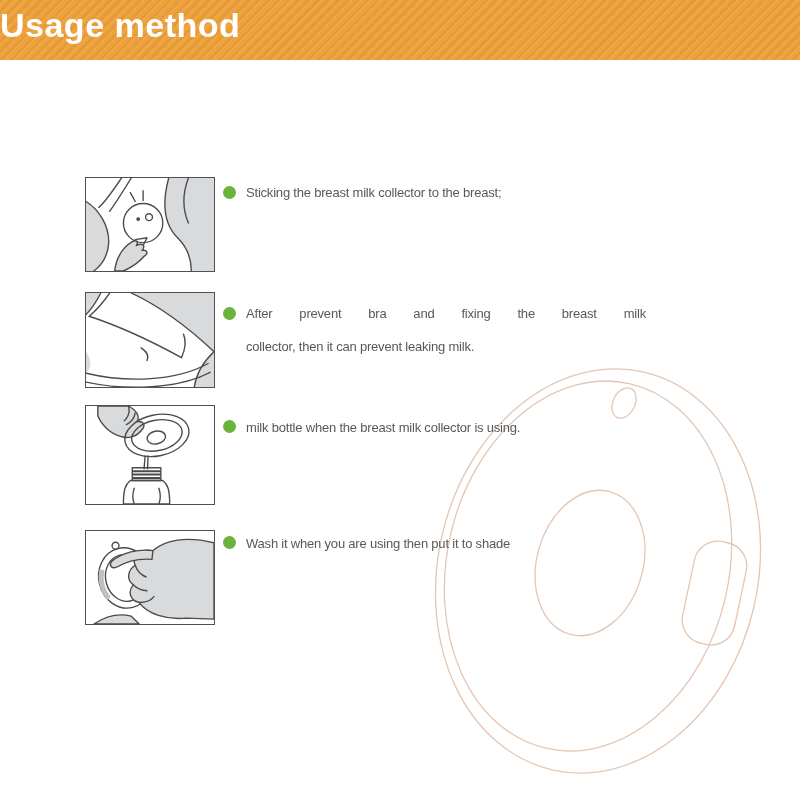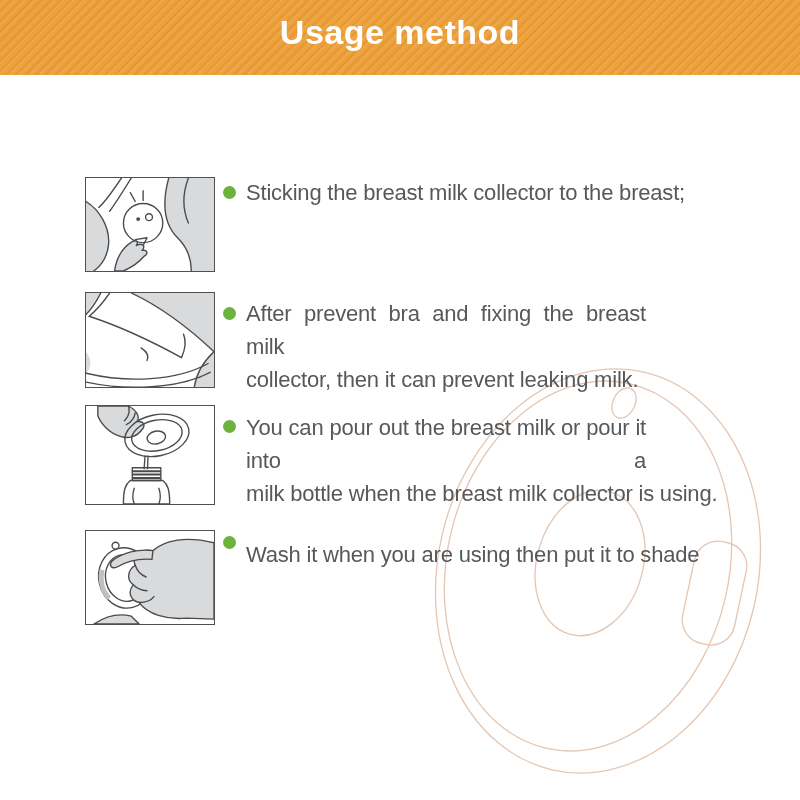--- a/index.html
+++ b/index.html
@@ -2,22 +2,22 @@
 <html style="--header_bg: #EDA23C; --header_text: #FFFFFF; --bullet_green: #6CB33D; --body_text: #57585A; --box_border: #4F5052; --line_art: #4A4B4D; --line_art_fill: #D9DADC; --outline_tan: #E4C6B3;"><head>
 <meta charset="utf-8">
 <style>
   html,body { margin:0; padding:0; background:#fff; }
   .page {
     position:relative; width:800px; height:800px; overflow:hidden;
     background:#fff; font-family:"Liberation Sans", sans-serif;
   }
   
   .header {
-    position:absolute; top:0; left:0; width:800px; height:75px;
-    display:flex; align-items:center; justify-content:center;
+    position:absolute; top:0; left:0; width:800px; height:60px;
+    display:flex; align-items:center; 
     background-color:var(--header_bg, #EDA23C);
     background-image:repeating-linear-gradient(135deg,
       rgba(182,111,23,0.16) 0 2.5px, rgba(255,255,255,0.05) 2.5px 4.5px,
       rgba(0,0,0,0) 4.5px 7px);
   }
   .header-title {
     color:var(--header_text, #FFFFFF);
     font-size:34px; font-weight:700; letter-spacing:0.5px;
     padding-bottom:10px;
   }
@@ -37,24 +37,24 @@
   .ln { stroke:var(--line_art, #4A4B4D); stroke-width:1.4; fill:none;
         stroke-linecap:round; stroke-linejoin:round; }
   .fl { fill:var(--line_art_fill, #D9DADC); }
   .bullet {
     position:absolute; left:223px; width:13px; height:13px; border-radius:50%;
     background:var(--bullet_green, #6CB33D); z-index:2;
   }
   #b1 { top:186px; } #b2 { top:307px; } #b3 { top:420px; } #b4 { top:536px; }
   .step-text {
     position:absolute; left:246px; width:400px; z-index:2;
-    font-size:22px; line-height:33px; letter-spacing:-0.2px;
+    font-size:13px; line-height:33px; letter-spacing:-0.2px;
     color:var(--body_text, #57585A);
   }
-  #t1 { top:176px; } #t2 { top:297px; } #t3 { top:411px; } #t4 { top:527px;margin-top:11px; }
+  #t1 { top:176px; } #t2 { top:297px; } #t3 { top:411px; } #t4 { top:527px; }
   .line { white-space:nowrap; }
   .line.j { white-space:normal; text-align:justify; text-align-last:justify; }
 </style>
 </head>
 <body>
 
 <div class="page">
 
   <div class="header">
     <span class="header-title">Usage method</span>
@@ -122,21 +122,20 @@
       </g>
       <path class="ln" d="M60,51 L59,64 M63,51 L62.5,64"></path>
       <rect class="ln" x="47" y="63" width="29" height="13" fill="#ffffff"></rect>
       <path d="M47,66.5 L76,66.5 M47,70 L76,70 M47,73.5 L76,73.5" stroke="#4A4B4D" stroke-width="2" fill="none"></path>
       <path class="ln" d="M45,76 C40,80 38,85 38,100 L85,100 C85,85 83,80 78,76 Z" fill="#ffffff"></path>
       <path class="ln" d="M49,84 C47,90 47,95 49,100 M74,84 C76,90 76,95 74,100"></path>
     </svg>
   </div>
   <div class="bullet" id="b3"></div>
   <div class="step-text" id="t3">
-    <div class="line j">You can pour out the breast milk or pour it into a</div>
     <div class="line">milk bottle when the breast milk collector is using.</div>
   </div>
 
   <div class="step-box" id="box4">
     <svg viewBox="0 0 130 95" preserveAspectRatio="none">
       <g transform="rotate(-14 40 48)">
         <ellipse class="ln" cx="40" cy="48" rx="27" ry="31" fill="#ffffff"></ellipse>
         <ellipse class="ln" cx="40" cy="48" rx="20" ry="24"></ellipse>
         <path d="M19,34 C14,44 14,56 19,64" stroke="#BFC0C2" stroke-width="5" fill="none"></path>
       </g>

